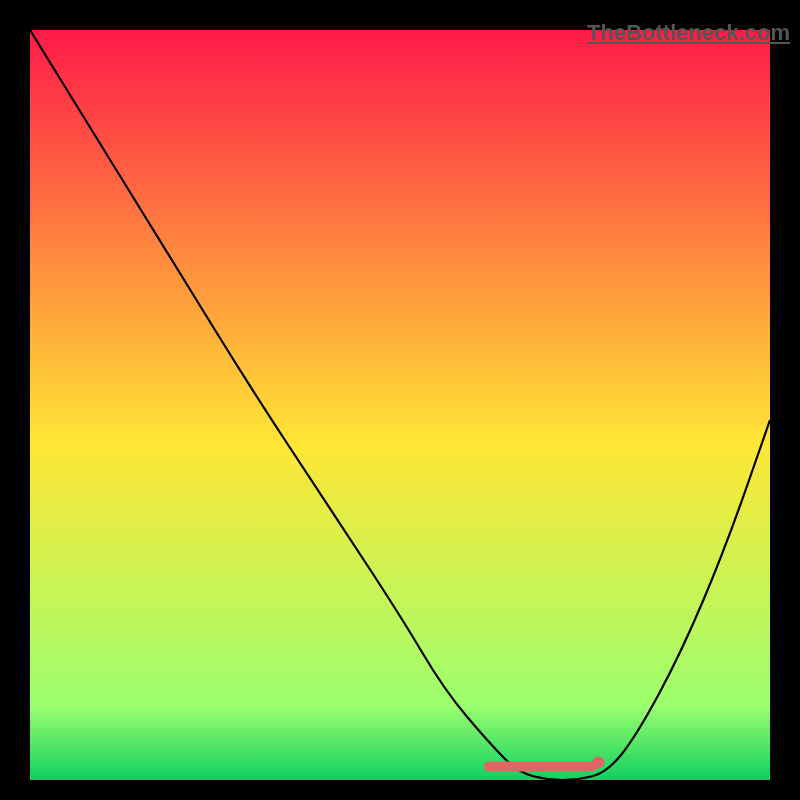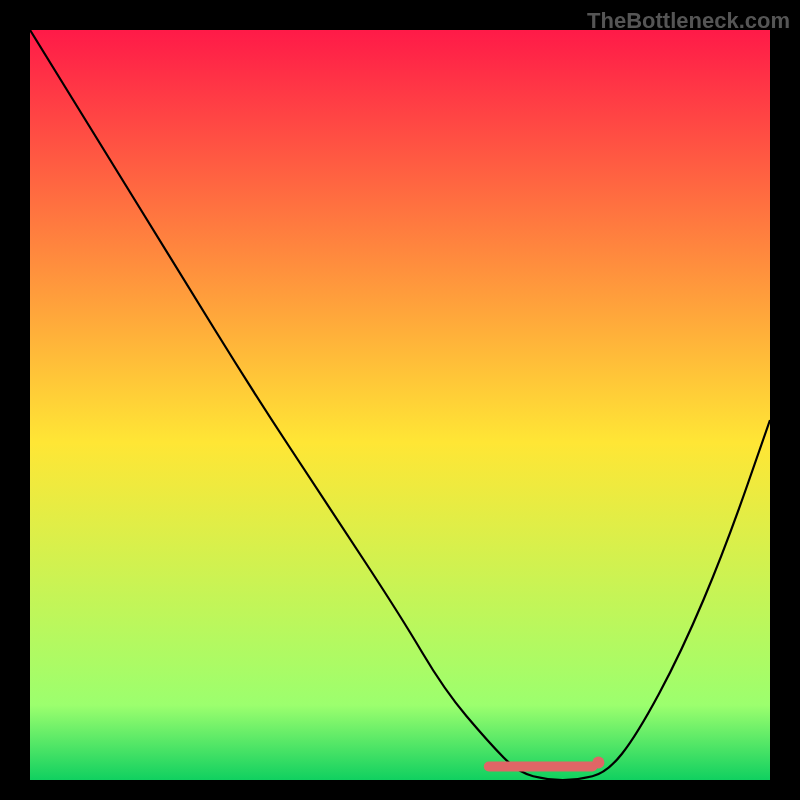--- a/index.html
+++ b/index.html
@@ -12,27 +12,28 @@
     font-family: Arial, Helvetica, sans-serif;
   }
   .outer {
     width: 800px;
     height: 800px;
     background: #000;
     position: relative;
   }
   .watermark {
     position: absolute;
-    top: 8px;
+    top: 20px;
     right: 10px;
     color: #555;
     font-size: 22px;
     font-weight: bold;
     z-index: 10;
     user-select: none;
+    text-decoration: underline;
   }
   .plot {
     position: absolute;
     left: 30px;
     top: 30px;
     width: 740px;
     height: 750px;
   }
   .plot svg {
     width: 100%;

